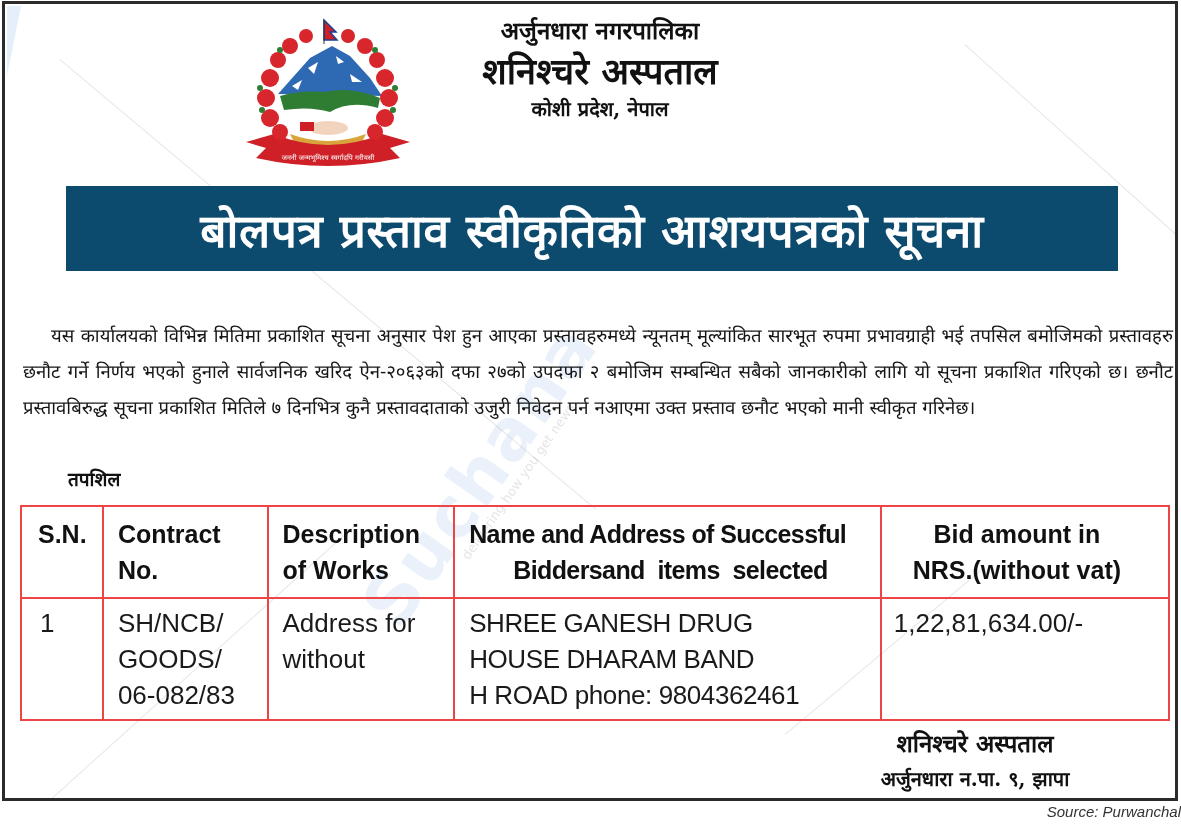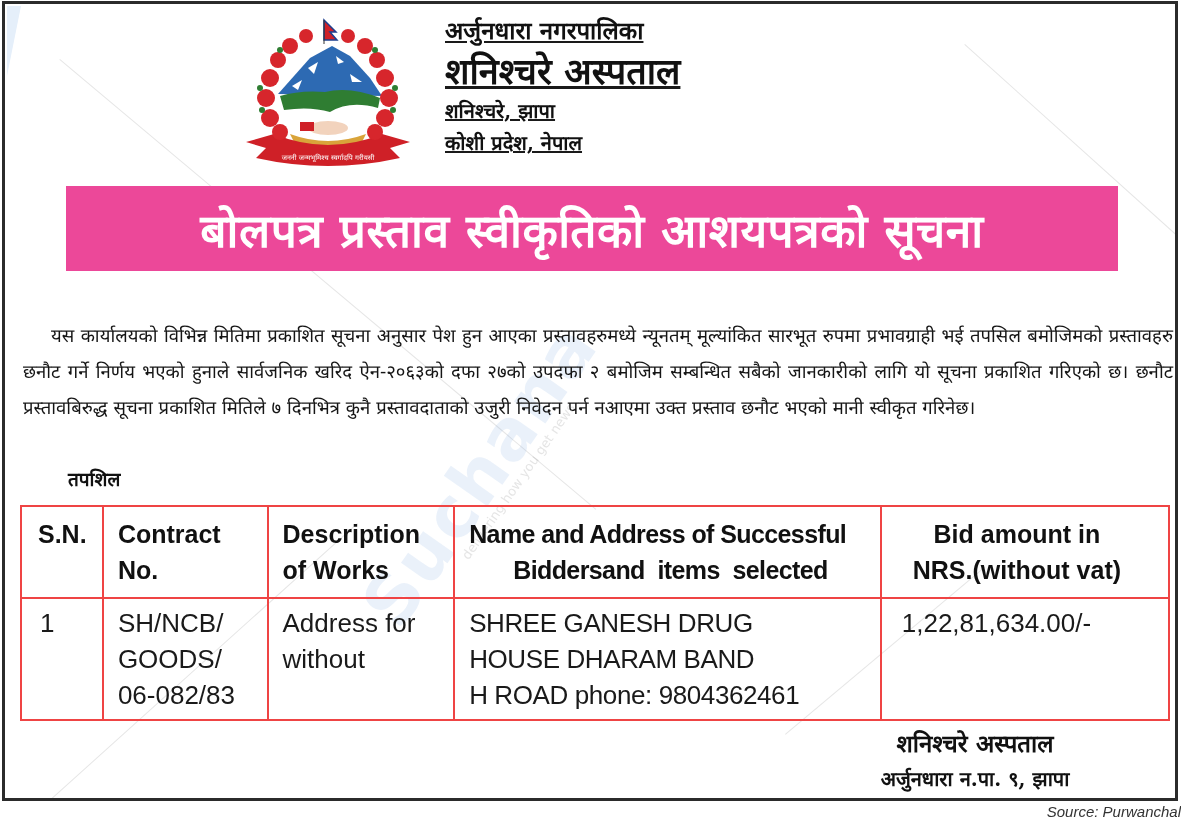--- a/index.html
+++ b/index.html
@@ -21,30 +21,30 @@
     }
     .wm-tag {
       position: absolute; left: 420px; top: 470px; transform: rotate(-55deg);
       font-size: 13px; color: rgba(150,150,150,0.25); white-space: nowrap;
     }
 
     
     .emblem { position: absolute; left: 235px; top: 12px; width: 175px; height: 155px; }
 
     
-    .org-block { position: absolute; left: 440px; top: 10px; width: 310px; text-align: left; text-decoration: underline; }
+    .org-block { position: absolute; left: 440px; top: 10px; width: 310px; text-align: center; }
     .org-line1 { font-family: "DejaVu Serif", serif; font-weight: bold; font-size: 24px; line-height: 34px; color: #111; }
     .org-line2 { font-family: "DejaVu Serif", serif; font-weight: bold; font-size: 36px; line-height: 46px; color: #111; }
     .org-line3 { font-family: "DejaVu Serif", serif; font-weight: bold; font-size: 20px; line-height: 34px; color: #111; }
     .org-line4 { font-family: "DejaVu Serif", serif; font-weight: bold; font-size: 20px; line-height: 30px; color: #111; }
 
     
     .banner {
       position: absolute; left: 61px; top: 182px; width: 1052px; height: 85px;
-      background: #ec4899; display: flex; align-items: center; justify-content: center;
+      background: #0c4a6e; display: flex; align-items: center; justify-content: center;
     }
     .banner-text {
       color: #ffffff; font-family: "DejaVu Sans", sans-serif; font-weight: bold;
       font-size: 46px; letter-spacing: 0.5px; white-space: nowrap;
     }
 
     .pub-date {
       position: absolute; left: 0; top: 276px; width: 1176px; text-align: center;
       font-family: "DejaVu Serif", serif; font-weight: bold; font-size: 21px; color: #111;
     }
@@ -70,21 +70,21 @@
       font-weight: bold; font-size: 25px; line-height: 36px; text-align: left;
       padding: 9px 8px 9px 14px; height: 90px; color: #111;
     }
     .tbl th.c-sn { padding-left: 16px; }
     .tbl th.c-amt { text-align: center; padding-left: 4px; padding-right: 20px; }
     .tbl td {
       font-size: 26px; line-height: 36px; padding: 6px 8px 6px 14px; height: 118px;
       color: #1a1a1a; font-weight: normal;
     }
     .tbl td.c-sn { padding-left: 18px; }
-    .tbl td.c-amt { padding-left: 20px; }
+    .tbl td.c-amt { padding-left: 12px; }
     .col-sn { width: 82px; }
     .col-contract { width: 165px; }
     .col-desc { width: 187px; }
     .col-bidder { width: 427px; }
     .col-amt { width: 289px; }
     .cell-line { display: block; white-space: nowrap; }
 
     
     .sign-block { position: absolute; left: 820px; top: 722px; width: 300px; text-align: center; }
     .sign-line1 { font-family: "DejaVu Serif", serif; font-weight: bold; font-size: 24px; line-height: 36px; color: #111; }
@@ -152,21 +152,20 @@
       <circle cx="155" cy="72" r="3"></circle>
         <circle cx="153" cy="94" r="3"></circle>
         <circle cx="135" cy="34" r="3"></circle>
     </g>
     <text x="88" y="144" text-anchor="middle" font-size="7" fill="#ffffff" font-family="DejaVu Sans, sans-serif">जननी जन्मभूमिश्च स्वर्गादपि गरीयसी</text>
   </svg>
 
   <div class="org-block">
     <div class="org-line1">अर्जुनधारा नगरपालिका</div>
     <div class="org-line2">शनिश्चरे अस्पताल</div>
-    <div class="org-line3">शनिश्चरे, झापा</div>
     <div class="org-line4">कोशी प्रदेश, नेपाल</div>
   </div>
 
   <div class="banner">
     <span class="banner-text">बोलपत्र प्रस्ताव स्वीकृतिको आशयपत्रको सूचना</span>
   </div>
 
 
   <p class="body-para">यस कार्यालयको विभिन्न मितिमा प्रकाशित सूचना अनुसार पेश हुन आएका प्रस्तावहरुमध्ये न्यूनतम् मूल्यांकित सारभूत रुपमा प्रभावग्राही भई तपसिल बमोजिमको प्रस्तावहरु छनौट गर्ने निर्णय भएको हुनाले सार्वजनिक खरिद ऐन-२०६३को दफा २७को उपदफा २ बमोजिम सम्बन्धित सबैको जानकारीको लागि यो सूचना प्रकाशित गरिएको छ। छनौट प्रस्तावबिरुद्ध सूचना प्रकाशित मितिले ७ दिनभित्र कुनै प्रस्तावदाताको उजुरी निवेदन पर्न नआएमा उक्त प्रस्ताव छनौट भएको मानी स्वीकृत गरिनेछ।</p>
 

